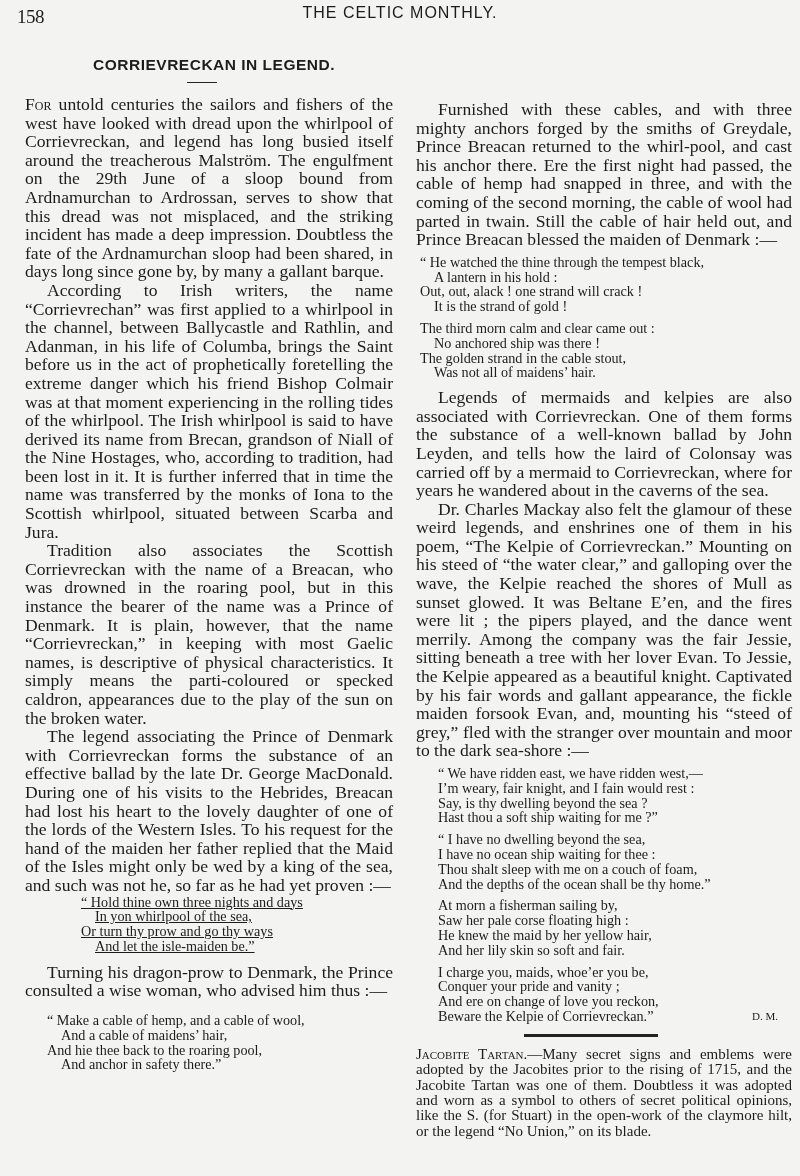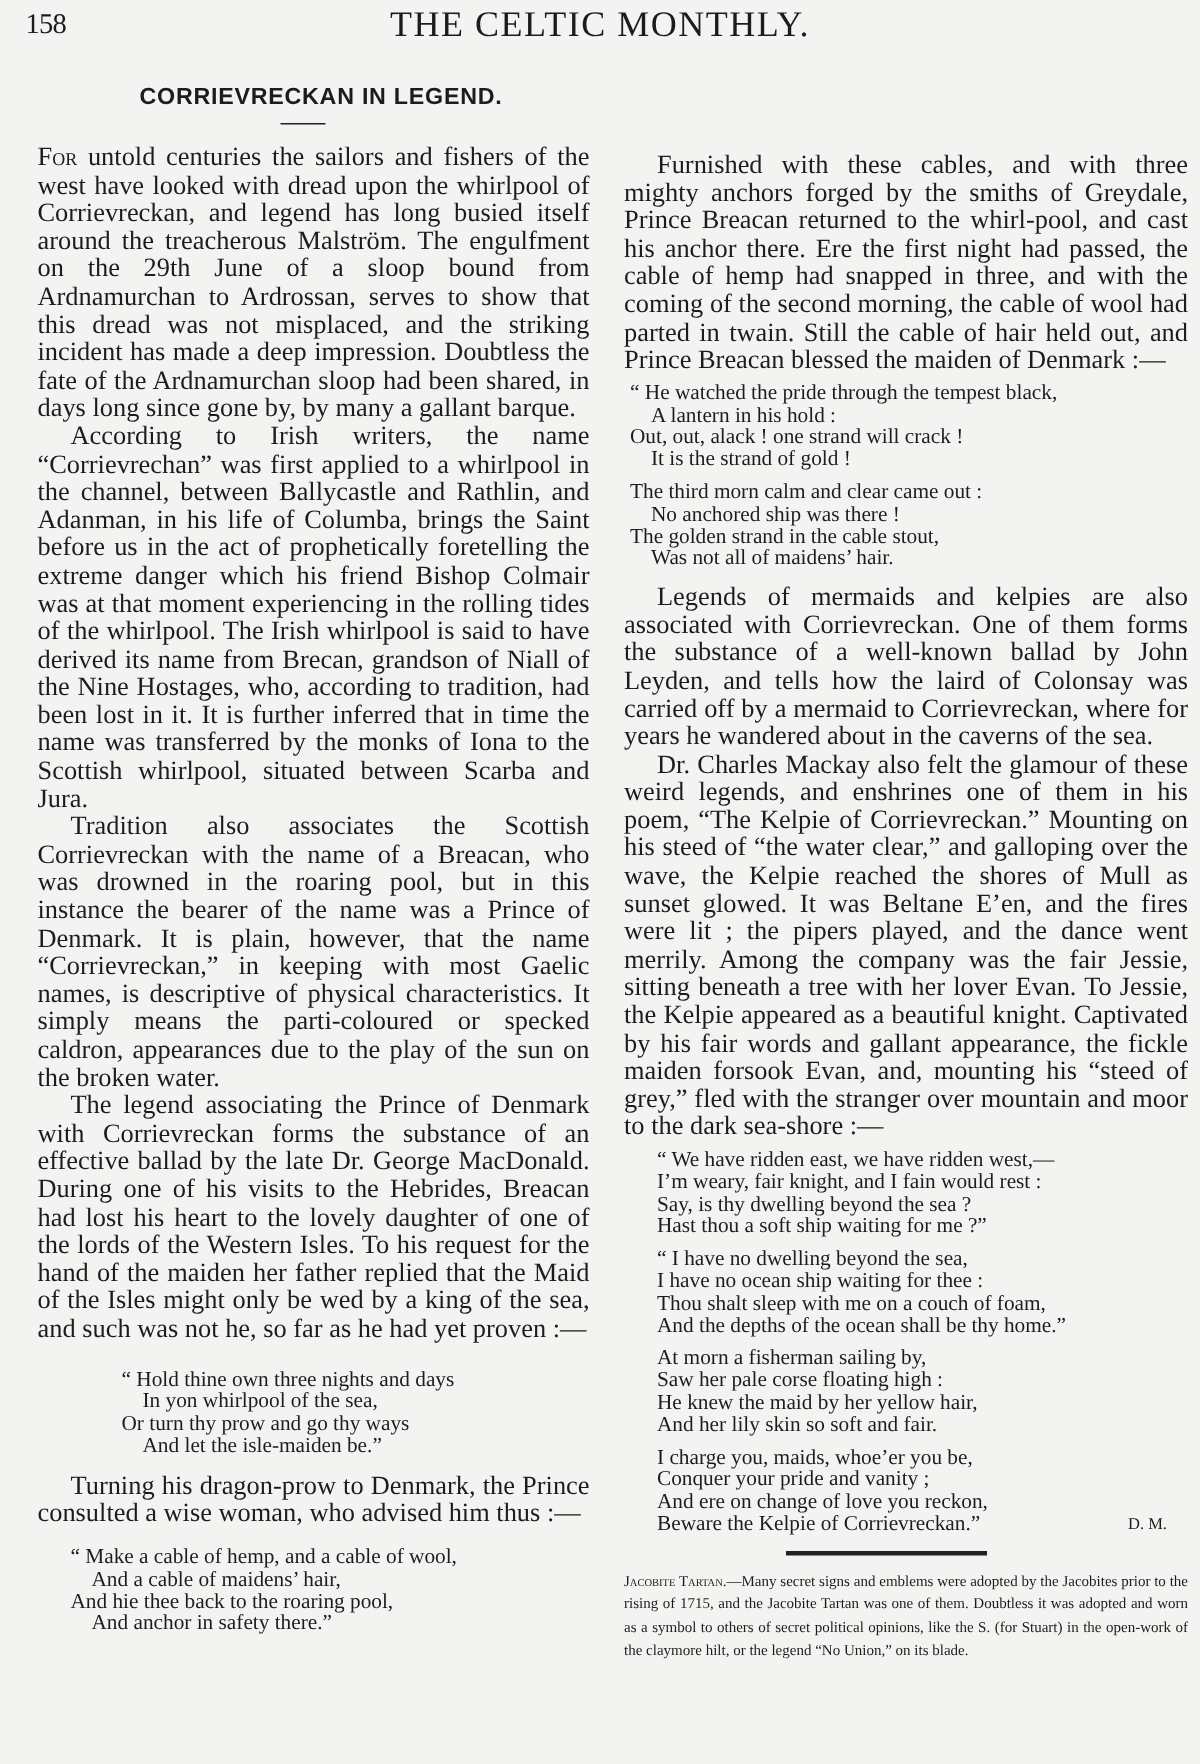--- a/index.html
+++ b/index.html
@@ -5,43 +5,43 @@
   html, body { margin: 0; padding: 0; }
   body {
     width: 800px; height: 1176px; overflow: hidden;
     background: #f3f3f1;
     font-family: "DejaVu Serif", "Liberation Serif", serif;
     color: #1c1c1c;
     position: relative;
   }
   .page-header { position: absolute; top: 0; left: 0; width: 800px; height: 40px; }
   .page-number { position: absolute; left: 17px; top: 6px; font-size: 19px; font-family: "Liberation Serif", serif; letter-spacing: -0.5px; }
-  .running-title { position: absolute; left: 0; width: 800px; top: 4px; text-align: center; font-size: 24px; font-family: Liberation Serif, serif; letter-spacing: 1px; }
+  .running-title { position: absolute; left: 0; width: 800px; top: 4px; text-align: center; font-size: 16px; font-family: Liberation Sans, sans-serif; letter-spacing: 1px; }
   .col { position: absolute; top: 52px; }
   .col-left { left: 25px; width: 368px; }
   .col-right { left: 416px; width: 376px; margin-top: 48px; }
   .article-title { font-family: "Liberation Sans", sans-serif; font-weight: bold; font-size: 15.5px; text-align: center; letter-spacing: 0.5px; margin: 0 0 4px 10px; padding-top: 4px; }
   .title-rule { width: 30px; height: 1px; background: #222; margin: 8px auto 12px 162px; }
   p.para {
     margin: 0; font-family: "Liberation Serif", serif; font-size: 17.6px; line-height: 18.6px;
     text-align: justify; text-indent: 22px; hyphens: manual;
   }
   p.para.noindent { text-indent: 0; }
   .sc { font-variant: small-caps; }
   .verse { font-family: "Liberation Serif", serif; font-size: 14.2px; line-height: 14.8px; margin: 6px 0 8px 0; }
   .verse .line { display: block; white-space: nowrap; }
   .verse .indent { padding-left: 14px; }
-  .verse-left-1 { margin-left: 56px; margin-top: 18px; margin-bottom: 9px; }
+  .verse-left-1 { margin-left: 56px; margin-top: 0; margin-bottom: 9px; text-decoration: underline; }
   .verse-left-2 { margin-left: 22px; margin-top: 13px; }
   .verse-right { margin-left: 4px; }
   .stanza { margin-bottom: 7px; }
   .sig-line { display: flex; justify-content: space-between; width: 340px; }
   .sig { font-family: "Liberation Serif", serif; font-size: 11px; }
   .section-rule { width: 134px; height: 3px; background: #222; margin: 10px 0 10px 108px; }
-  .jacobite { font-family: "Liberation Serif", serif; font-size: 10px; line-height: 15.4px; text-align: justify; margin: 0; }
+  .jacobite { font-family: "Liberation Serif", serif; font-size: 15px; line-height: 15.4px; text-align: justify; margin: 0; }
 </style>
 </head>
 <body>
 
 <div class="page-header">
   <span class="page-number">158</span>
   <div class="running-title">THE CELTIC MONTHLY.</div>
 </div>
 
 <div class="col col-left">
@@ -68,21 +68,21 @@
     <span class="line">And hie thee back to the roaring pool,</span>
     <span class="line indent">And anchor in safety there.”</span>
   </div>
 </div>
 
 <div class="col col-right">
   <p class="para">Furnished with these cables, and with three mighty anchors forged by the smiths of Grey­dale, Prince Breacan returned to the whirl-pool, and cast his anchor there. Ere the first night had passed, the cable of hemp had snapped in three, and with the coming of the second morn­ing, the cable of wool had parted in twain. Still the cable of hair held out, and Prince Breacan blessed the maiden of Denmark :—</p>
 
   <div class="verse verse-right">
     <div class="stanza">
-      <span class="line">“ He watched the pride through the tempest black,</span>
+      <span class="line">“ He watched the thine through the tempest black,</span>
       <span class="line indent">A lantern in his hold :</span>
       <span class="line">Out, out, alack ! one strand will crack !</span>
       <span class="line indent">It is the strand of gold !</span>
     </div>
     <div class="stanza">
       <span class="line">The third morn calm and clear came out :</span>
       <span class="line indent">No anchored ship was there !</span>
       <span class="line">The golden strand in the cable stout,</span>
       <span class="line indent">Was not all of maidens’ hair.</span>
     </div>

